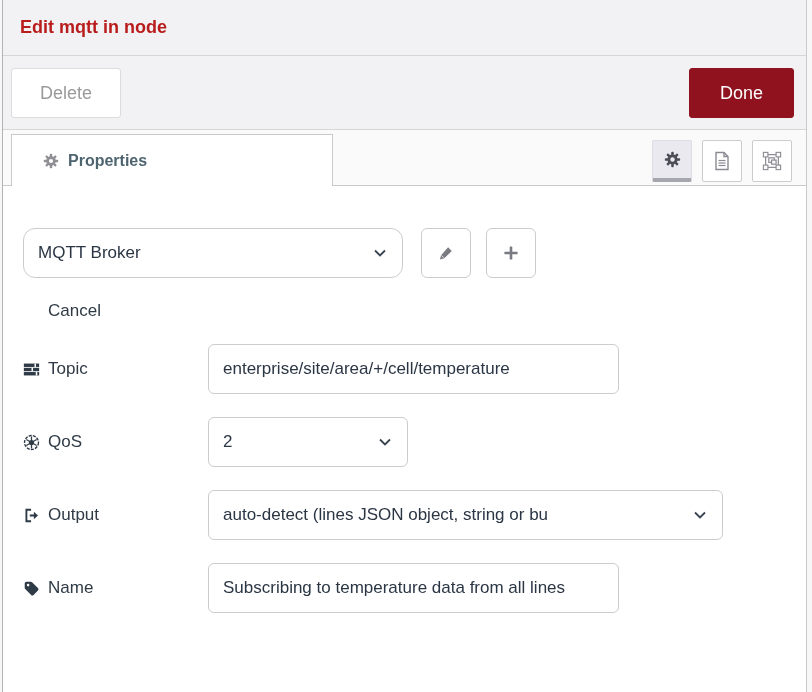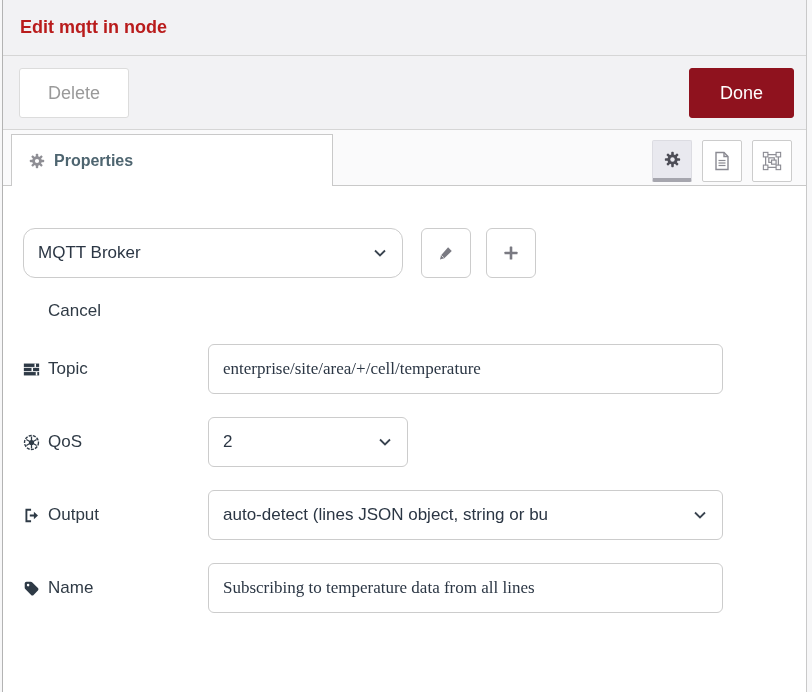--- a/index.html
+++ b/index.html
@@ -34,38 +34,38 @@
   }
   .btn {
     position: absolute; top: 12px; height: 50px;
     font-family: "Liberation Sans", sans-serif;
     font-size: 18px; border-radius: 3px; cursor: pointer;
     display: flex; align-items: center; justify-content: center;
   }
   .btn-secondary {
     background: #ffffff; border: 1px solid #dcdcdc; color: #9a9a9a;
   }
-  .btn-delete { left: 16px; width: 110px; }
+  .btn-delete { left: 8px; width: 110px; }
   .btn-cancel { right: 149px; width: 115px; }
   .btn-done {
     right: 12px; width: 105px;
     background: #8f121e; border: 1px solid #8f121e; color: #ffffff;
   }
   
   .tab-row {
     height: 56px; position: relative;
     background: #fafafb;
     border-bottom: 1px solid #c9c9c9;
   }
   .tab-properties {
     position: absolute; left: 8px; top: 4px; bottom: -1px; width: 322px;
     background: #ffffff;
     border: 1px solid #c9c9c9; border-bottom: none;
     display: flex; align-items: center; gap: 9px;
-    padding-left: 17px; cursor: pointer; z-index: 2;
+    padding-left: 31px; cursor: pointer; z-index: 2;
   }
   .tab-label { font-size: 16px; font-weight: bold; color: #4e6570; }
   .icon { display: inline-flex; align-items: center; justify-content: center; }
   .tb-icon-btn {
     position: absolute; top: 10px; width: 40px; height: 42px;
     background: #ffffff; border: 1px solid #cccccc; border-radius: 2px;
     display: flex; align-items: center; justify-content: center; cursor: pointer;
   }
   .tb-icon-btn.active {
     background: #e9e9ef; border: 1px solid #dcdce2;
@@ -87,21 +87,21 @@
     width: 185px; font-size: 17px; color: #2f3a45;
     display: flex; align-items: center; gap: 8px; flex-shrink: 0;
   }
   .row-label .no-icon { width: 17px; }
   .textbox, .selectbox {
     height: 50px; border: 1px solid #cccccc; border-radius: 6px;
     background: #ffffff; font-size: 17px; color: #2b3644;
     padding: 0 14px;
     font-family: "Liberation Sans", sans-serif;
   }
-  .textbox { width: 515px; font-family: Liberation Serif, serif; }
+  .textbox { width: 411px; }
   .selectbox {
     display: flex; align-items: center; justify-content: space-between;
     cursor: pointer; overflow: hidden; white-space: nowrap;
   }
   .sel-value { overflow: hidden; white-space: nowrap; }
   .w-server { width: 380px; border-radius: 12px; }
   .w-wide   { width: 515px; }
   .w-qos    { width: 200px; }
   .mini-btn {
     width: 50px; height: 50px; border: 1px solid #cccccc; border-radius: 6px;

